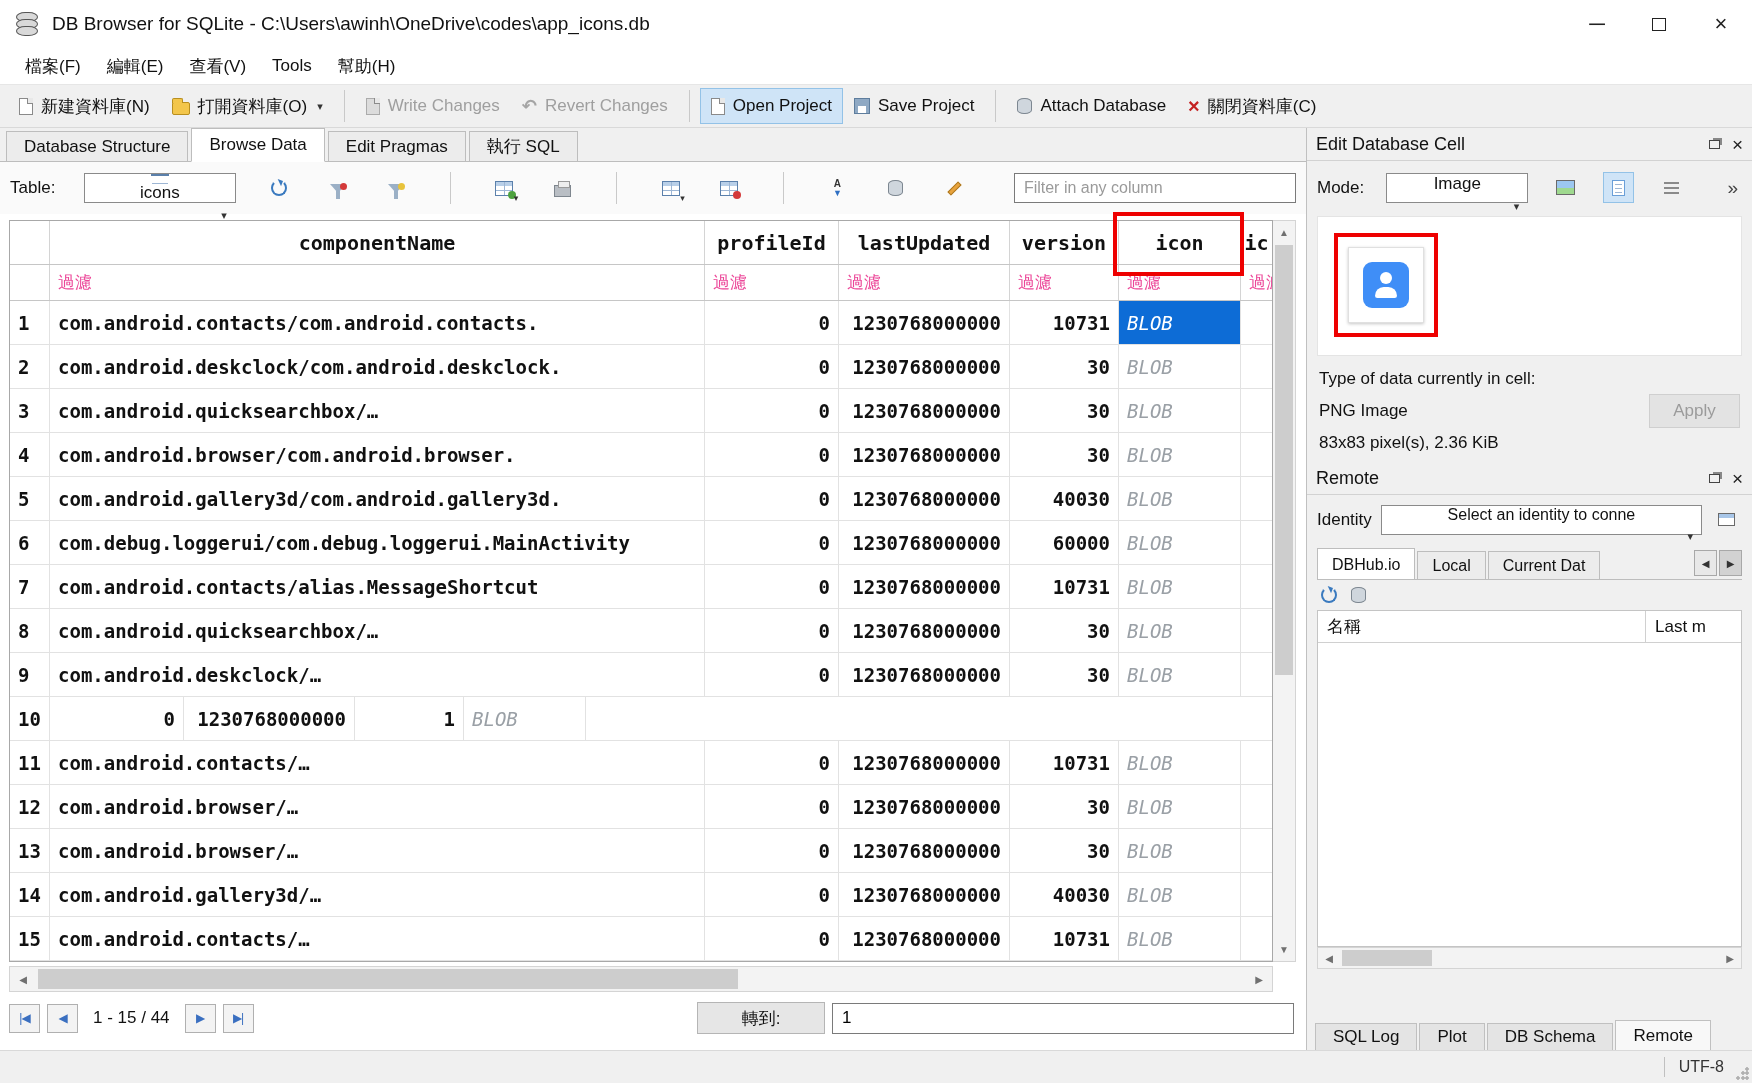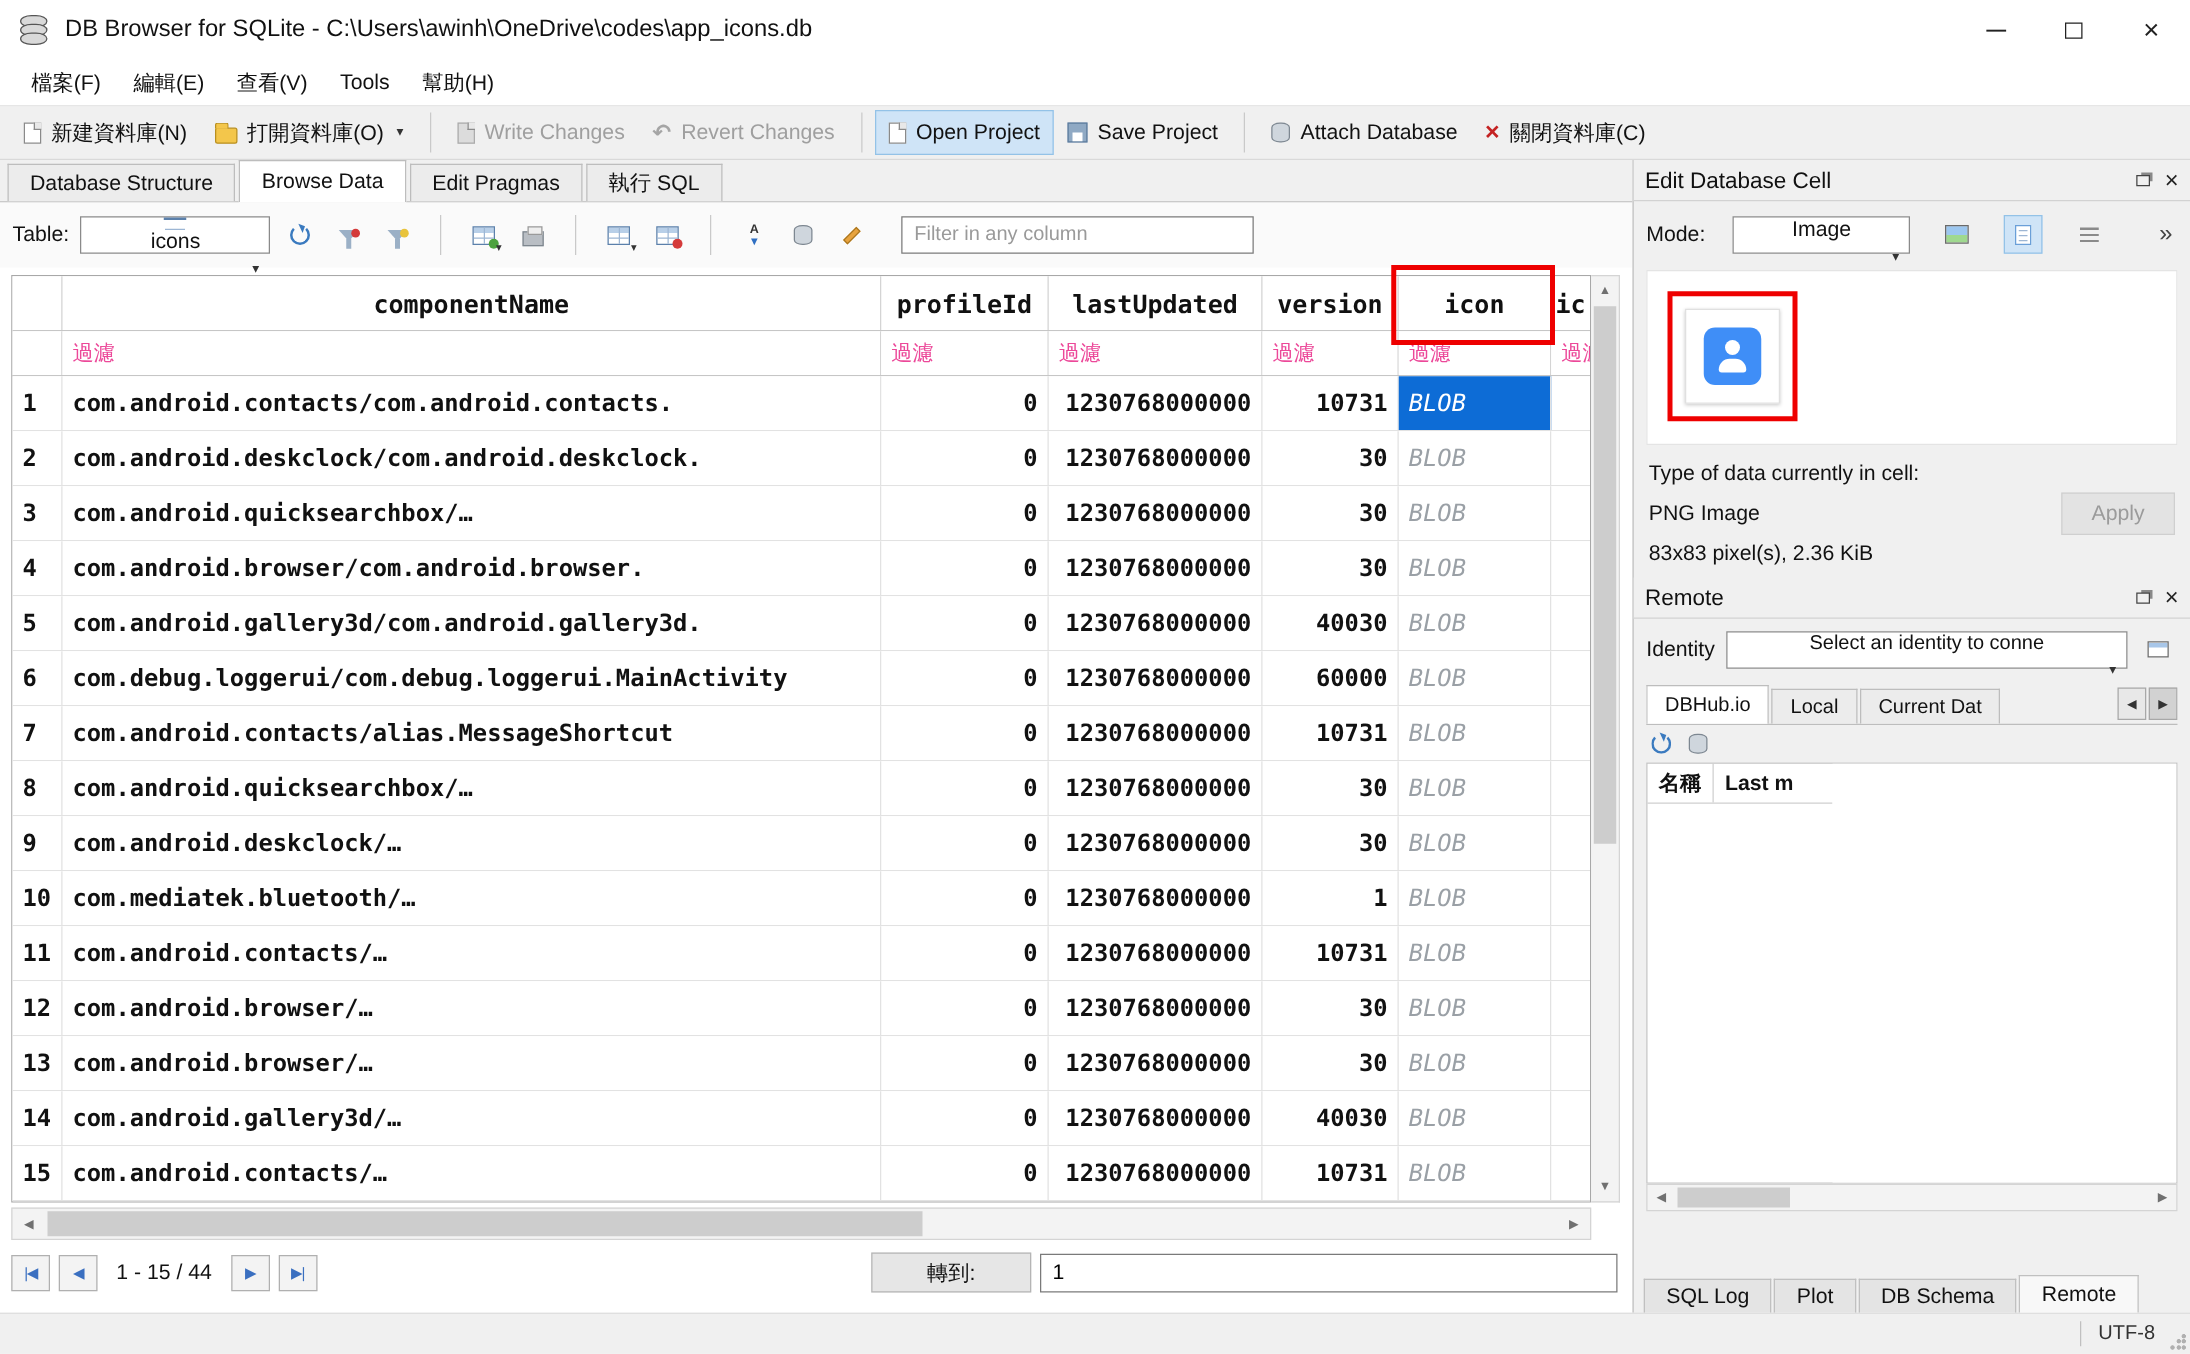--- a/index.html
+++ b/index.html
@@ -65,21 +65,21 @@
 .close-x{font-size:19px;color:#222;line-height:1;}
 
 
 .content{display:flex;height:922px;}
 .left-panel{width:1306px;background:#fff;display:flex;flex-direction:column;}
 .tab-bar{display:flex;align-items:flex-end;height:34px;background:#f0f0f0;border-bottom:1px solid #bdbdbd;padding-left:6px;}
 .tab{height:30px;padding:0 17px;display:flex;align-items:center;font-size:17px;background:#ececec;border:1px solid #bdbdbd;border-bottom:none;margin-right:3px;white-space:nowrap;}
 .tab.active{background:#fff;height:34px;margin-bottom:-1px;border-bottom:1px solid #fff;}
 
 
-.browse-toolbar{height:52px;background:#fafafa;display:flex;align-items:center;padding:0 10px;gap:9px;}
+.browse-toolbar{height:52px;background:#fafafa;display:flex;align-items:center;padding:0 10px;gap:9px;justify-content:space-between;}
 .lbl{font-size:17px;white-space:nowrap;}
 .combo{height:30px;background:#fff;border:1px solid #8a8a8a;display:flex;align-items:center;padding:0 8px;gap:7px;font-size:17px;flex-direction:column;}
 .table-combo{width:152px;}
 .combo .dd{margin-left:auto;}
 .mini-btn{width:30px;height:30px;display:flex;align-items:center;justify-content:center;position:relative;}
 .mini-btn .corner-dd{position:absolute;right:1px;bottom:0;font-size:9px;color:#333;line-height:1;}
 .filter-input{width:282px;height:30px;border:1px solid #7a7a7a;font-size:16px;padding:0 9px;margin-left:16px;font-family:inherit;background:#fff;}
 .filter-input::placeholder{color:#9a9a9a;}
 
 
@@ -144,21 +144,21 @@
 .size-label{padding:5px 12px 9px 12px;font-size:17px;flex:0 0 auto;}
 .identity-row{display:flex;align-items:center;gap:9px;padding:9px 10px;flex:0 0 auto;}
 .identity-combo{flex:1;font-size:16px;}
 .rtabs{display:flex;align-items:flex-end;height:32px;border-bottom:1px solid #bdbdbd;margin:4px 10px 0 10px;position:relative;overflow:hidden;flex:0 0 auto;}
 .rtab{height:28px;padding:0 14px;display:flex;align-items:center;font-size:16px;background:#ececec;border:1px solid #bdbdbd;border-bottom:none;margin-right:2px;white-space:nowrap;}
 .rtab.active{background:#fff;height:32px;margin-bottom:-1px;}
 .rtab-arrows{position:absolute;right:0;bottom:3px;display:flex;gap:2px;background:#f0f0f0;}
 .arrow-btn{width:23px;height:26px;border:1px solid #a8a8a8;background:#e8e8e8;display:flex;align-items:center;justify-content:center;font-size:10px;color:#333;}
 .arrow-btn.dark{background:#d2d2d2;}
 .remote-toolbar{display:flex;align-items:center;gap:14px;padding:7px 14px;flex:0 0 auto;}
-.remote-table{margin:0 10px;border:1px solid #c4c4c4;background:#fff;flex:1;display:flex;flex-direction:row;font-weight:bold;}
+.remote-table{margin:0 10px;border:1px solid #c4c4c4;background:#fff;flex:1;display:flex;flex-direction:column;}
 .remote-thead{display:flex;height:32px;border-bottom:1px solid #d0d0d0;font-size:17px;flex:0 0 auto;}
 .rth{display:flex;align-items:center;padding:0 9px;overflow:hidden;white-space:nowrap;}
 .rth.name{flex:1;}
 .rth.last{width:96px;border-left:1px solid #d0d0d0;}
 .remote-tbody{flex:1;background:#fff;}
 .remote-hscroll{margin:0 10px 8px 10px;height:22px;background:#f3f3f3;border:1px solid #d4d4d4;display:flex;align-items:center;flex:0 0 auto;}
 .remote-hscroll .sb-btn{width:22px;height:100%;}
 .remote-hscroll .h-thumb{width:90px;}
 .dock-tabbar{height:30px;display:flex;align-items:flex-end;padding-left:8px;flex:0 0 auto;margin-top:43px;}
 .dock-tab{height:27px;padding:0 17px;display:flex;align-items:center;font-size:17px;background:#e4e4e4;border:1px solid #c0c0c0;border-bottom:none;margin-right:2px;white-space:nowrap;}
@@ -435,21 +435,20 @@
               <div class="cell col-num">9</div>
               <div class="cell col-name">com.android.deskclock/…</div>
               <div class="cell col-profile num">0</div>
               <div class="cell col-updated num">1230768000000</div>
               <div class="cell col-version num">30</div>
               <div class="cell col-icon blob">BLOB</div>
               <div class="cell col-partial"></div>
             </div>
             <div class="grid-row">
               <div class="cell col-num">10</div>
-              <div class="cell col-name">com.mediatek.bluetooth/…</div>
               <div class="cell col-profile num">0</div>
               <div class="cell col-updated num">1230768000000</div>
               <div class="cell col-version num">1</div>
               <div class="cell col-icon blob">BLOB</div>
               <div class="cell col-partial"></div>
             </div>
             <div class="grid-row">
               <div class="cell col-num">11</div>
               <div class="cell col-name">com.android.contacts/…</div>
               <div class="cell col-profile num">0</div>

